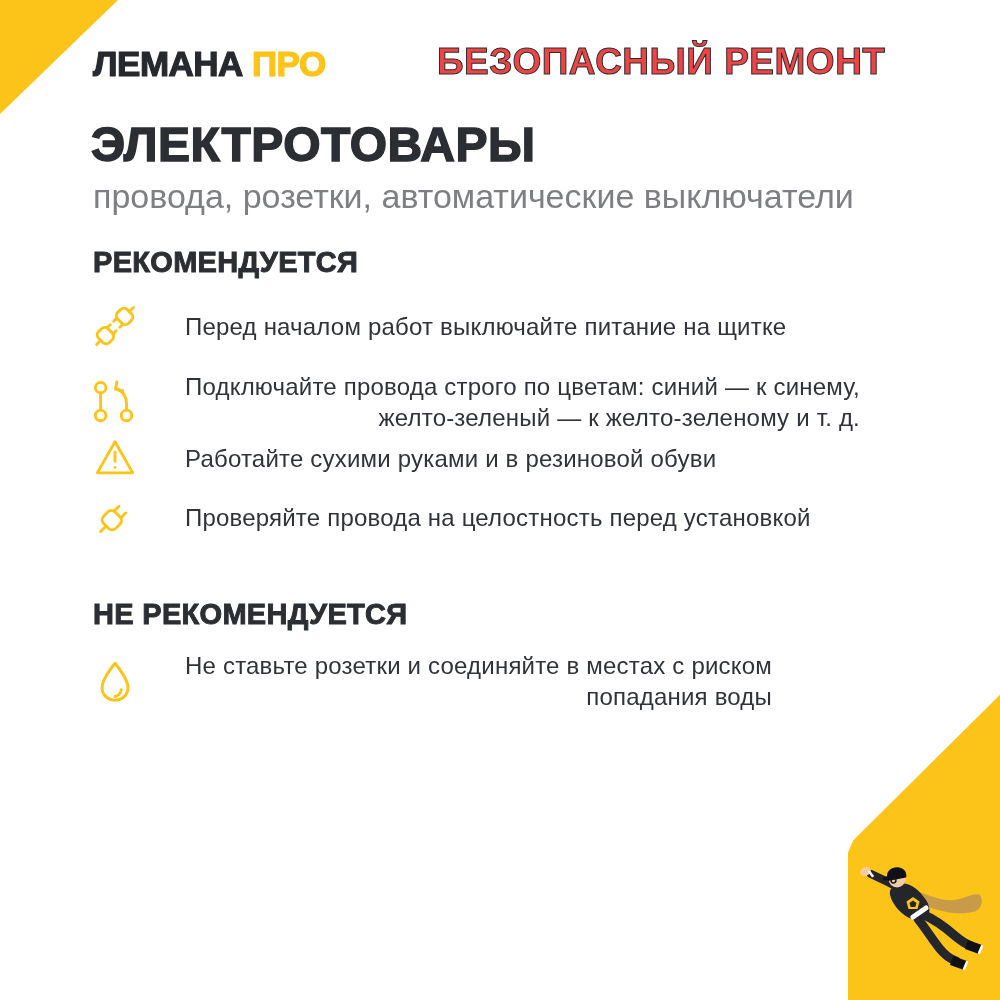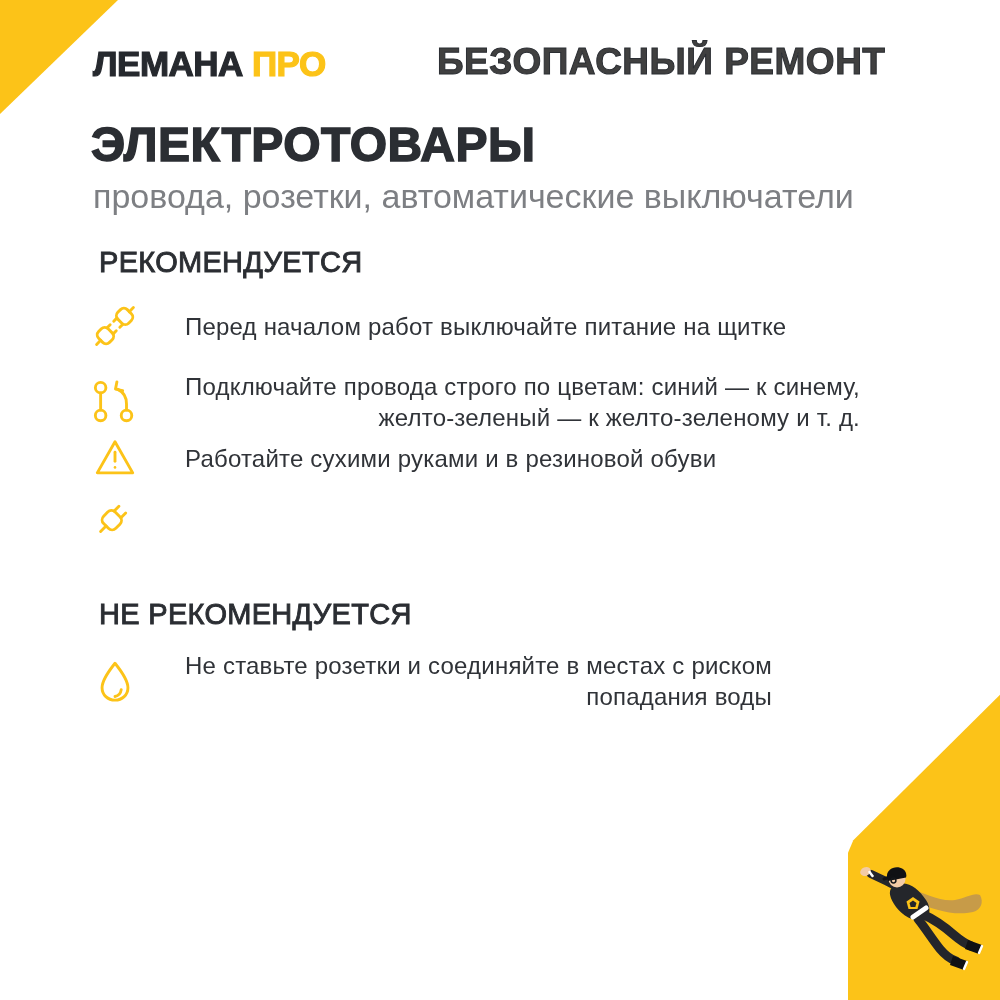--- a/index.html
+++ b/index.html
@@ -10,29 +10,29 @@
                background:#FCC318; clip-path:polygon(0 0, 100% 0, 0 100%); }
   .corner-br { position:absolute; left:848px; top:690px; width:152px; height:310px;
                background:#FCC318;
                clip-path:polygon(100% 1.5%, 3.5% 48.5%, 0 52.5%, 0 100%, 100% 100%); }
 
   
   .logo { position:absolute; left:93px; top:44px; font-size:35px; font-weight:bold;
           color:#26292E; -webkit-text-stroke:1.2px #26292E; letter-spacing:-0.5px; white-space:nowrap; }
   .logo-accent { color:#FCC318; -webkit-text-stroke:1.2px #FCC318; margin-left:9px; }
   .header-title { position:absolute; left:437px; top:41px; font-size:37px; font-weight:bold;
-                  color:#404040; -webkit-text-stroke:1px #2B2E33; letter-spacing:0.5px; white-space:nowrap; }
+                  color:#ef4444; -webkit-text-stroke:1px #2B2E33; letter-spacing:0.5px; white-space:nowrap; }
 
   
   .hero-title { position:absolute; left:91px; top:117px; font-size:48px; font-weight:bold;
                 color:#2B2E33; -webkit-text-stroke:1.5px #2B2E33; letter-spacing:0.5px; white-space:nowrap; }
   .hero-subtitle { position:absolute; left:93px; top:177px; font-size:34px; color:#7D7F83; white-space:nowrap; }
 
   
-  .section-heading { position:absolute; left:99px; font-size:29px; font-weight:normal;
+  .section-heading { position:absolute; left:93px; font-size:29px; font-weight:bold;
                      color:#2B2E33; -webkit-text-stroke:0.9px #2B2E33; letter-spacing:0.3px; white-space:nowrap; }
   #heading-recommended { top:246px; }
   #heading-not-recommended { top:598px; }
 
   .items { position:absolute; left:92px; width:820px; display:flex; flex-direction:column;text-align:right; }
   #list-recommended { top:303px; }
   #list-not-recommended { top:650px; }
   .item { display:flex; align-items:center; }
   #list-recommended .item:nth-child(1) { margin-bottom:22px; }
   #list-recommended .item:nth-child(2) { margin-bottom:2px; }
@@ -125,20 +125,21 @@
             <g class="ico">
           <g transform="translate(21,27) rotate(-45)">
             <rect x="-9" y="-9" width="17" height="18" rx="5.5"></rect>
             <line x1="8" y1="-5" x2="15" y2="-5"></line>
             <line x1="8" y1="5" x2="15" y2="5"></line>
             <line x1="-9" y1="0" x2="-17" y2="0"></line>
           </g>
         </g>
           </svg>
       </span>
+      <span class="item-text">Проверяйте провода на целостность перед установкой</span>
     </div>
   </div>
 
   <div class="section-heading" id="heading-not-recommended">НЕ РЕКОМЕНДУЕТСЯ</div>
 
   <div class="items" id="list-not-recommended">
 
 
     <div class="item">
       <span class="icon-box">

